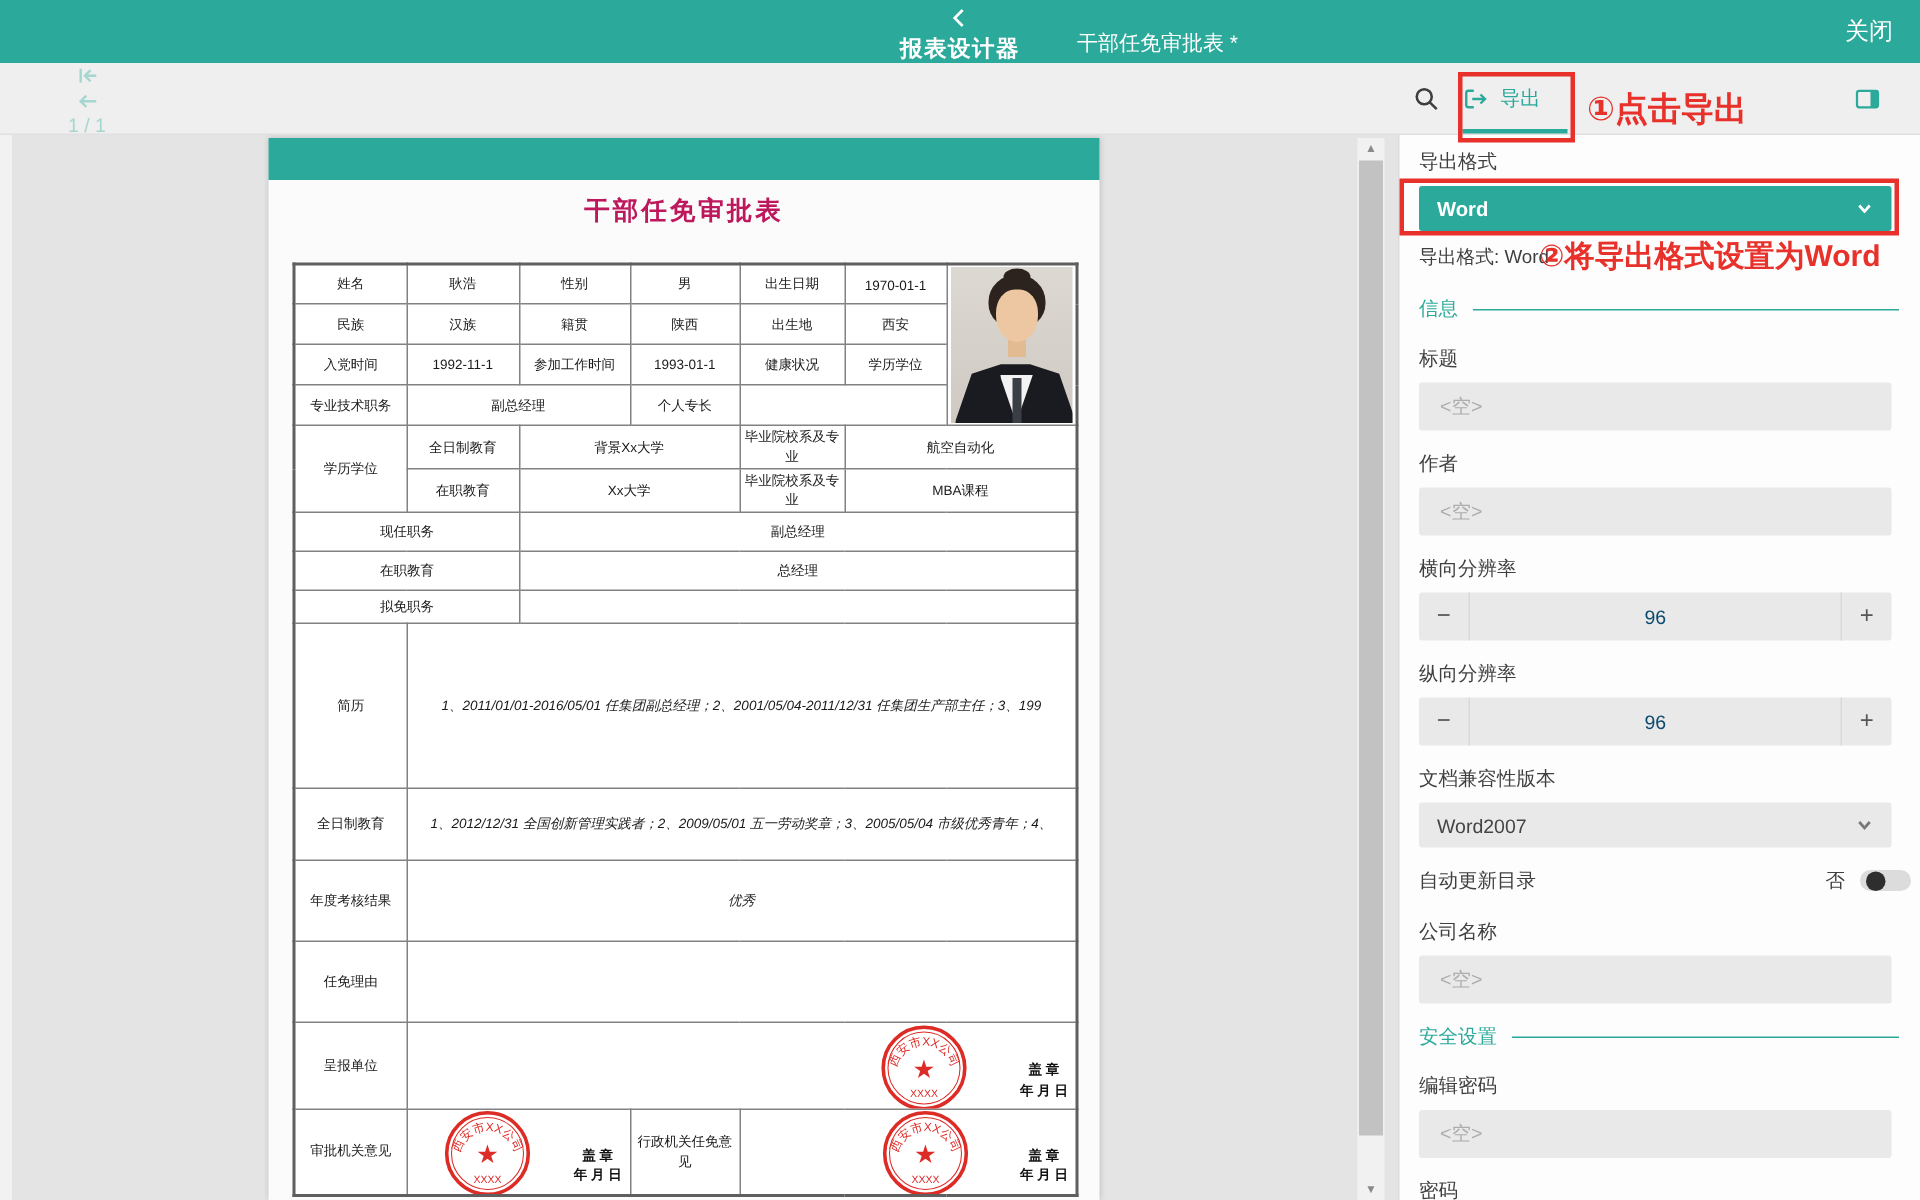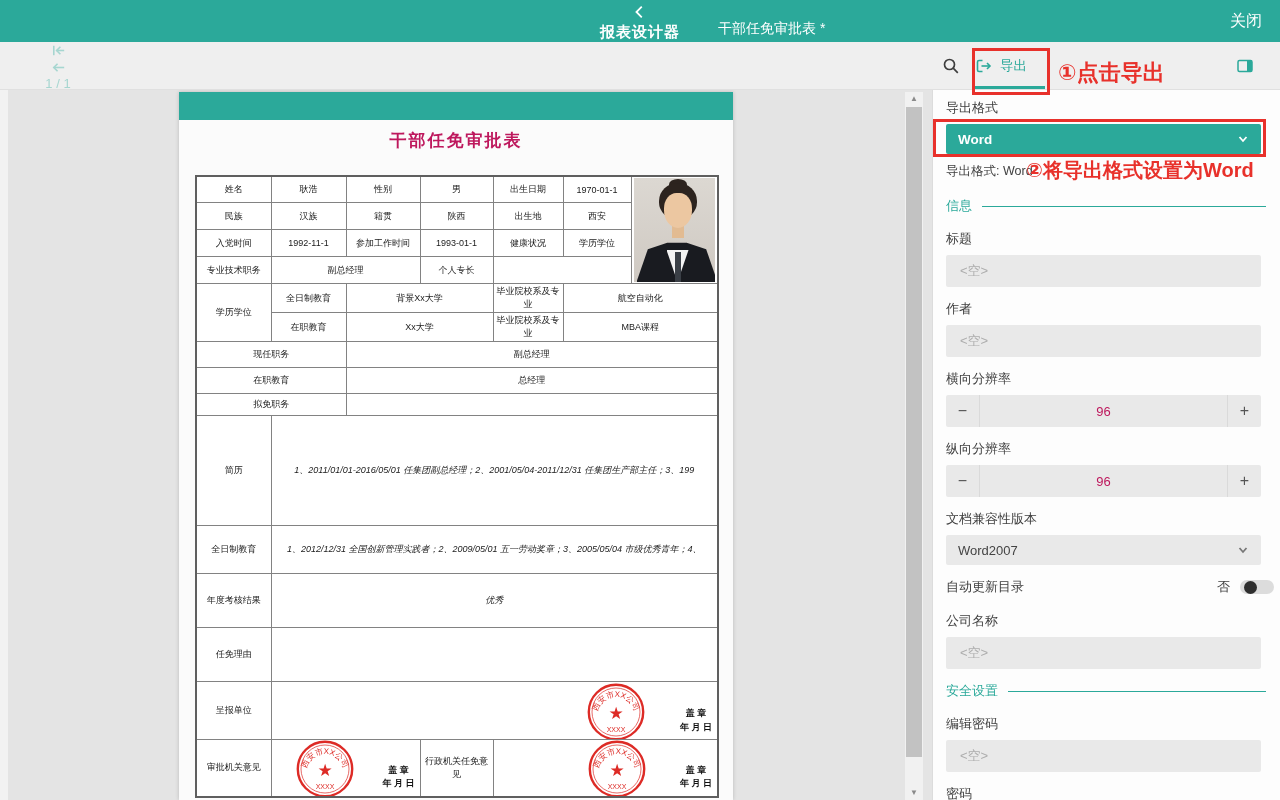--- a/index.html
+++ b/index.html
@@ -82,21 +82,21 @@
   .psection { display:flex; align-items:center; gap:10px; margin:4px 0 15px 0; width:320px; }
   .psection span.t { color:#2BA99A; font-size:13px; flex:0 0 auto; }
   .pline { flex:1; height:1px; background:#2BA99A; }
   .pgroup { margin-bottom:13px; }
   .pinput { width:315px; height:32px; background:#e9e9e9; border-radius:2px; display:flex; align-items:center; padding:0 14px; cursor:text; }
   .placeholder { color:#adadad; font-size:13px; }
   .pstepper { width:315px; height:32px; background:#e9e9e9; border-radius:2px; display:flex; align-items:stretch; }
   .step-btn { width:34px; border:none; background:transparent; color:#555; font-size:16px; cursor:pointer; font-family:inherit; }
   .step-btn.l { border-right:1px solid #dadada; }
   .step-btn.r { border-left:1px solid #dadada; }
-  .step-value { flex:1; display:flex; align-items:center; justify-content:center; font-size:13px; color:#be185d; }
+  .step-value { flex:1; display:flex; align-items:center; justify-content:center; font-size:13px; color:#0c4a6e; }
   .toggle-row { width:328px; display:flex; align-items:center; margin:2px 0 16px 0; }
   .toggle-row .plabel { margin:0; flex:1; }
   .toggle-state { font-size:13px; color:#3f3f3f; margin-right:10px; }
   .toggle { width:34px; height:14px; background:#dcdcdc; border-radius:7px; position:relative; cursor:pointer; display:inline-block; }
   .knob { position:absolute; left:4px; top:0.5px; width:13px; height:13px; background:#2e2e2e; border-radius:50%; }
 
   
   .overlay { position:absolute; left:0; top:0; width:1148px; height:800px; pointer-events:none; z-index:60; }
   .annot-box { position:absolute; border:3px solid #E8312B; }
   .annot-text { position:absolute; color:#E8312B; font-weight:600; white-space:nowrap; }

